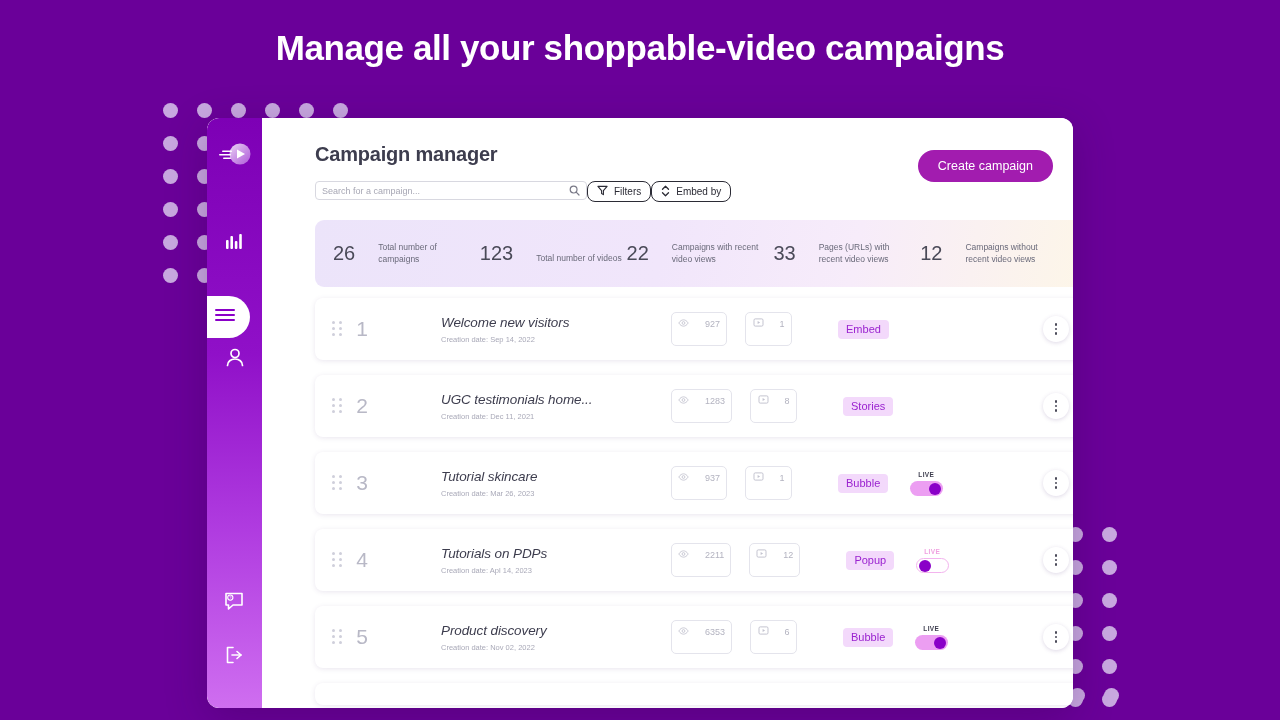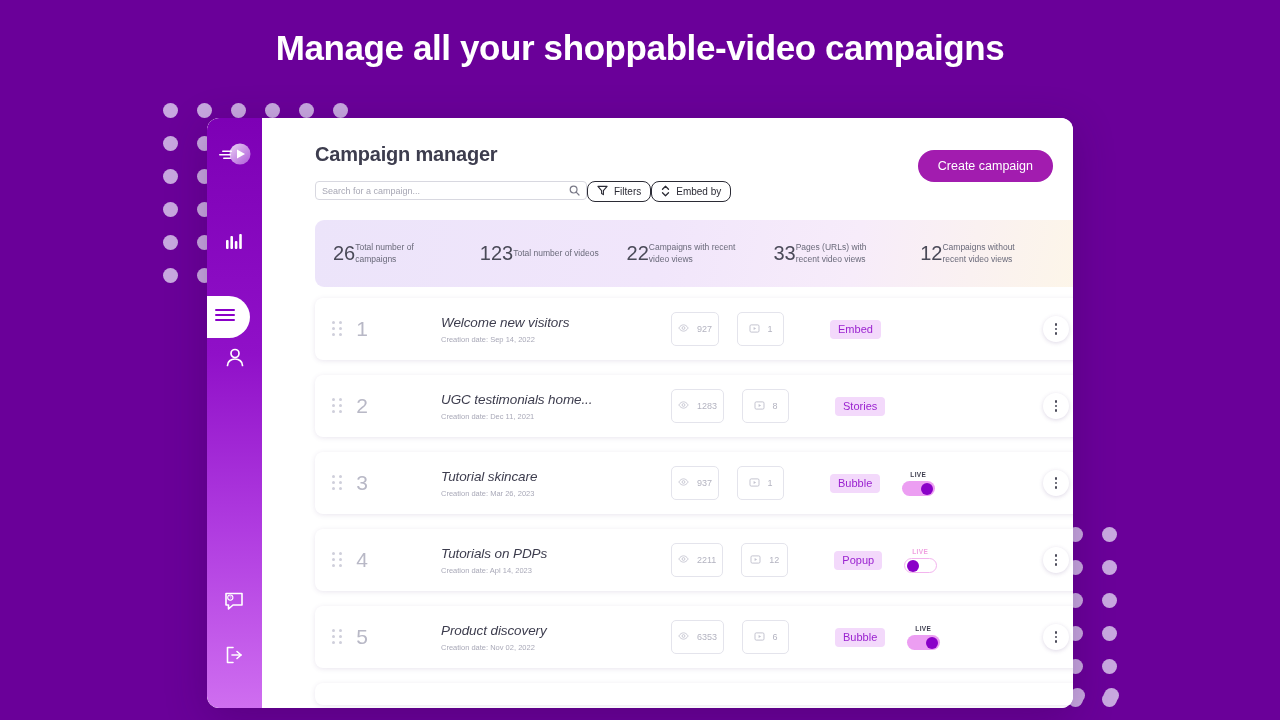--- a/index.html
+++ b/index.html
@@ -168,21 +168,21 @@
     margin-top: 18px;
     height: 67px;
     border-radius: 9px;
     background: linear-gradient(100deg, #ece4fa 0%, #f1e6fb 45%, #f7ecfa 70%, #fdf6e8 100%);
     display: flex; align-items: center;
     padding: 0 18px;
     margin-right: 0px;
     width: 770px;
   }
   .stat {
-    display: flex; align-items: center; gap: 0;
+    display: flex; align-items: flex-end; gap: 23px;
     flex: 1 1 0;
   }
   .stat-num {
     font-size: 20px;
     color: #4a4a58;
     font-weight: 300;
   }
   .stat-lbl {
     font-size: 8.5px;
     line-height: 1.38;
@@ -233,21 +233,21 @@
   .rdate {
     font-size: 7.5px;
     color: #a9a9b8;
     margin-top: 5px;
   }
   .chip {
     border: 1px solid #e4e4ec;
     border-radius: 5px;
     height: 17px;
     min-width: 47px;
-    display: flex; align-items: center; justify-content: center; gap: 8px;
+    display: flex; align-items: flex-end; justify-content: center; gap: 16px;
     font-size: 9px;
     color: #b3b3c0;
     padding: 16px 6px;
   }
   .chip.views { margin-left: 0; }
   .chip.videos { margin-left: 18px; }
   .badge {
     margin-left: 46px;
     height: 19px;
     border-radius: 4px;

